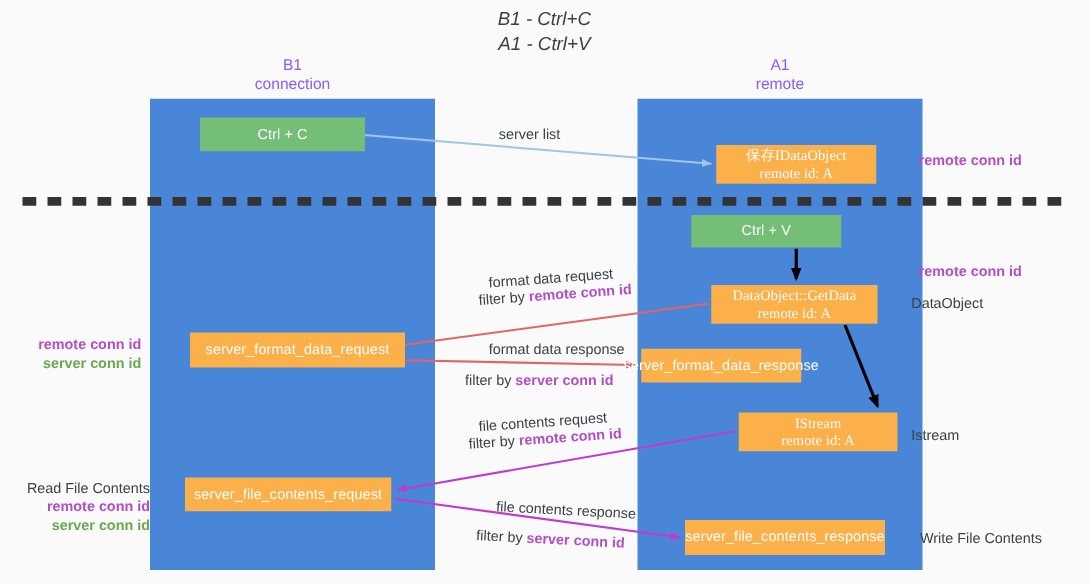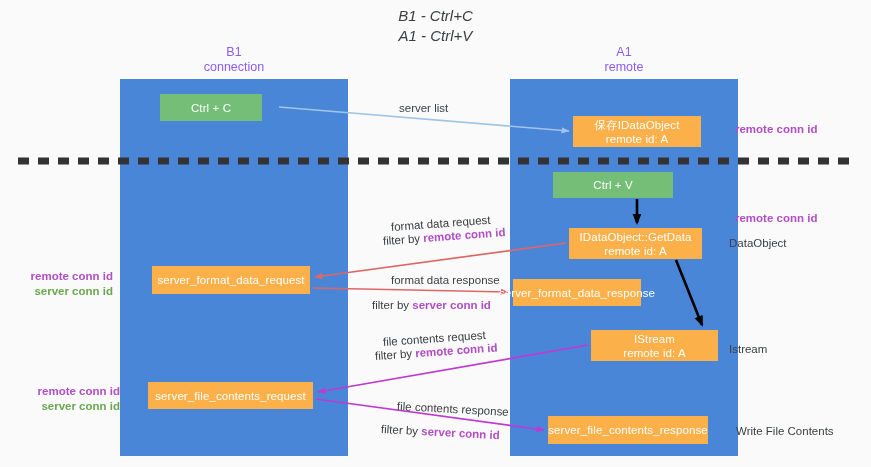--- a/index.html
+++ b/index.html
@@ -57,25 +57,25 @@
     justify-content: center;
     color: #ffffff;
     font-size: 11.5px;
     line-height: 14px;
     text-align: center;
     letter-spacing: .1px;
     padding: 2px 4px;
   }
   .box.green  { background: #74be77; }
   .box.orange { background: #fbb04a; }
-  .box .l2 { display: block; }
-
-  
-  #box-ctrl-c        { left: 160px; top: 94px;  width: 102px; height: 27px; }
-  #box-sfdreq        { left: 152px; top: 266px; width: 158px; height: 28px; }
+  .box .l2 { display: block; font-family: Liberation Serif, serif; }
+
+  
+  #box-ctrl-c        { left: 160px; top: 94px;  width: 132px; height: 27px; }
+  #box-sfdreq        { left: 152px; top: 266px; width: 172px; height: 28px; }
   #box-sfcreq        { left: 148px; top: 382px; width: 165px; height: 27px; }
 
   
   #box-save-ido      { left: 573px; top: 116px; width: 128px; height: 31px; }
   #box-ctrl-v        { left: 553px; top: 172px; width: 120px; height: 26px; }
   #box-getdata       { left: 569px; top: 228px; width: 133px; height: 31px; }
   #box-sfdresp       { left: 513px; top: 279px; width: 128px; height: 27px; }
   #box-istream       { left: 591px; top: 330px; width: 127px; height: 31px; }
   #box-sfcresp       { left: 548px; top: 416px; width: 160px; height: 28px; }
 
@@ -182,21 +182,21 @@
 </div>
 
 <div class="abs box orange" id="box-save-ido">
   <span class="l2">保存IDataObject</span>
   <span class="l2">remote id: A</span>
 </div>
 <div class="abs box green" id="box-ctrl-v">
   <span>Ctrl + V</span>
 </div>
 <div class="abs box orange" id="box-getdata">
-  <span class="l2">IDataObject::GetData</span>
+  <span class="l2">DataObject::GetData</span>
   <span class="l2">remote id: A</span>
 </div>
 <div class="abs box orange" id="box-sfdresp">
   <span>server_format_data_response</span>
 </div>
 <div class="abs box orange" id="box-istream">
   <span class="l2">IStream</span>
   <span class="l2">remote id: A</span>
 </div>
 <div class="abs box orange" id="box-sfcresp">
@@ -239,15 +239,16 @@
 </div>
 <div class="abs annot" id="annot-write">
   <span class="plain">Write File Contents</span>
 </div>
 
 <div class="abs annot" id="annot-left-1">
   <div class="purple">remote conn id</div>
   <div class="green">server conn id</div>
 </div>
 <div class="abs annot" id="annot-left-2">
+  <div class="plain">Read File Contents</div>
   <div class="purple">remote conn id</div>
   <div class="green">server conn id</div>
 </div>
 
 </body></html>

